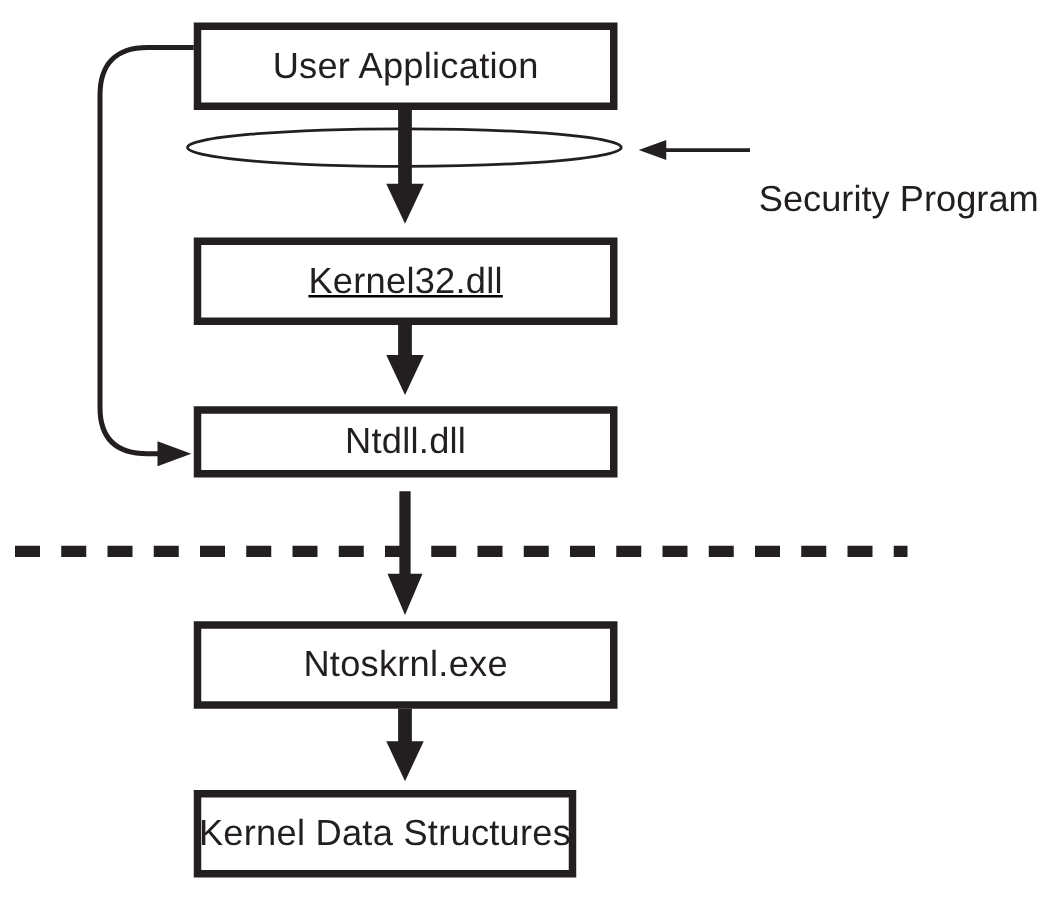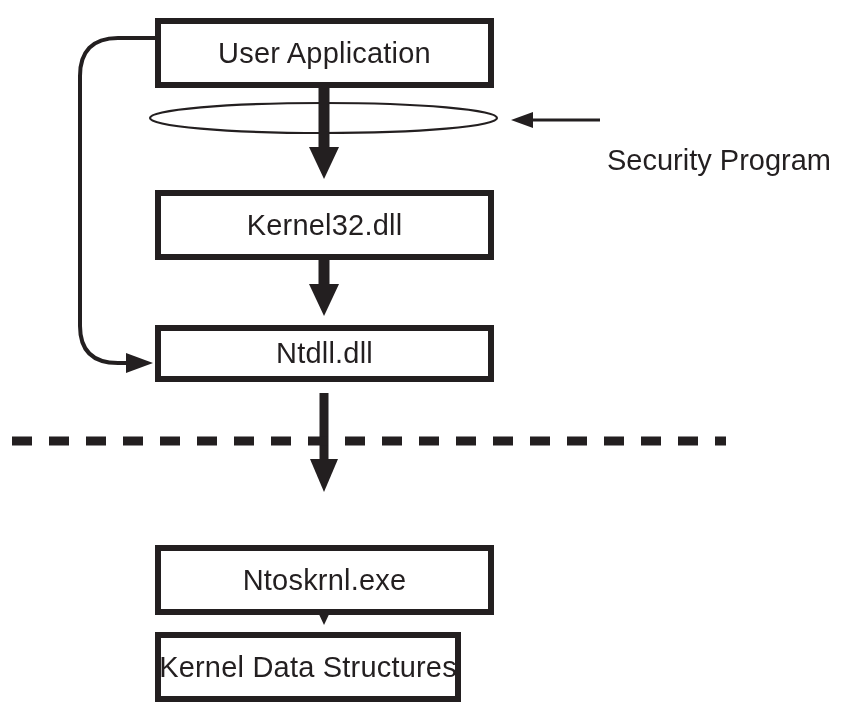--- a/index.html
+++ b/index.html
@@ -47,23 +47,23 @@
     position: absolute;
     font-family: "Liberation Sans", sans-serif;
     font-size: 29px;
     font-weight: 400;
     color: #231f20;
     white-space: nowrap;
     line-height: 1;
   }
   
   #box-user-application { left: 155px; top: 18px; width: 339px; height: 70px; }
-  #box-kernel32         { left: 155px; top: 190px; width: 339px; height: 70px; }
+  #box-kernel32         { left: 155px; top: 190px; width: 339px; height: 70px; text-decoration: underline; }
   #box-ntdll            { left: 155px; top: 325px; width: 339px; height: 57px; }
-  #box-ntoskrnl         { left: 155px; top: 497px; width: 339px; height: 70px; margin-top: 48px; }
+  #box-ntoskrnl         { left: 155px; top: 497px; width: 339px; height: 70px; }
   #box-kernel-data      { left: 155px; top: 632px; width: 306px; height: 70px; }
   #label-security-program { left: 607px; top: 106px; margin-top: 40px; }
 </style>
 </head>
 <body>
 
 <div id="canvas">
 
   <svg id="diagram-svg" viewBox="0 0 850 719" xmlns="http://www.w3.org/2000/svg">
 

